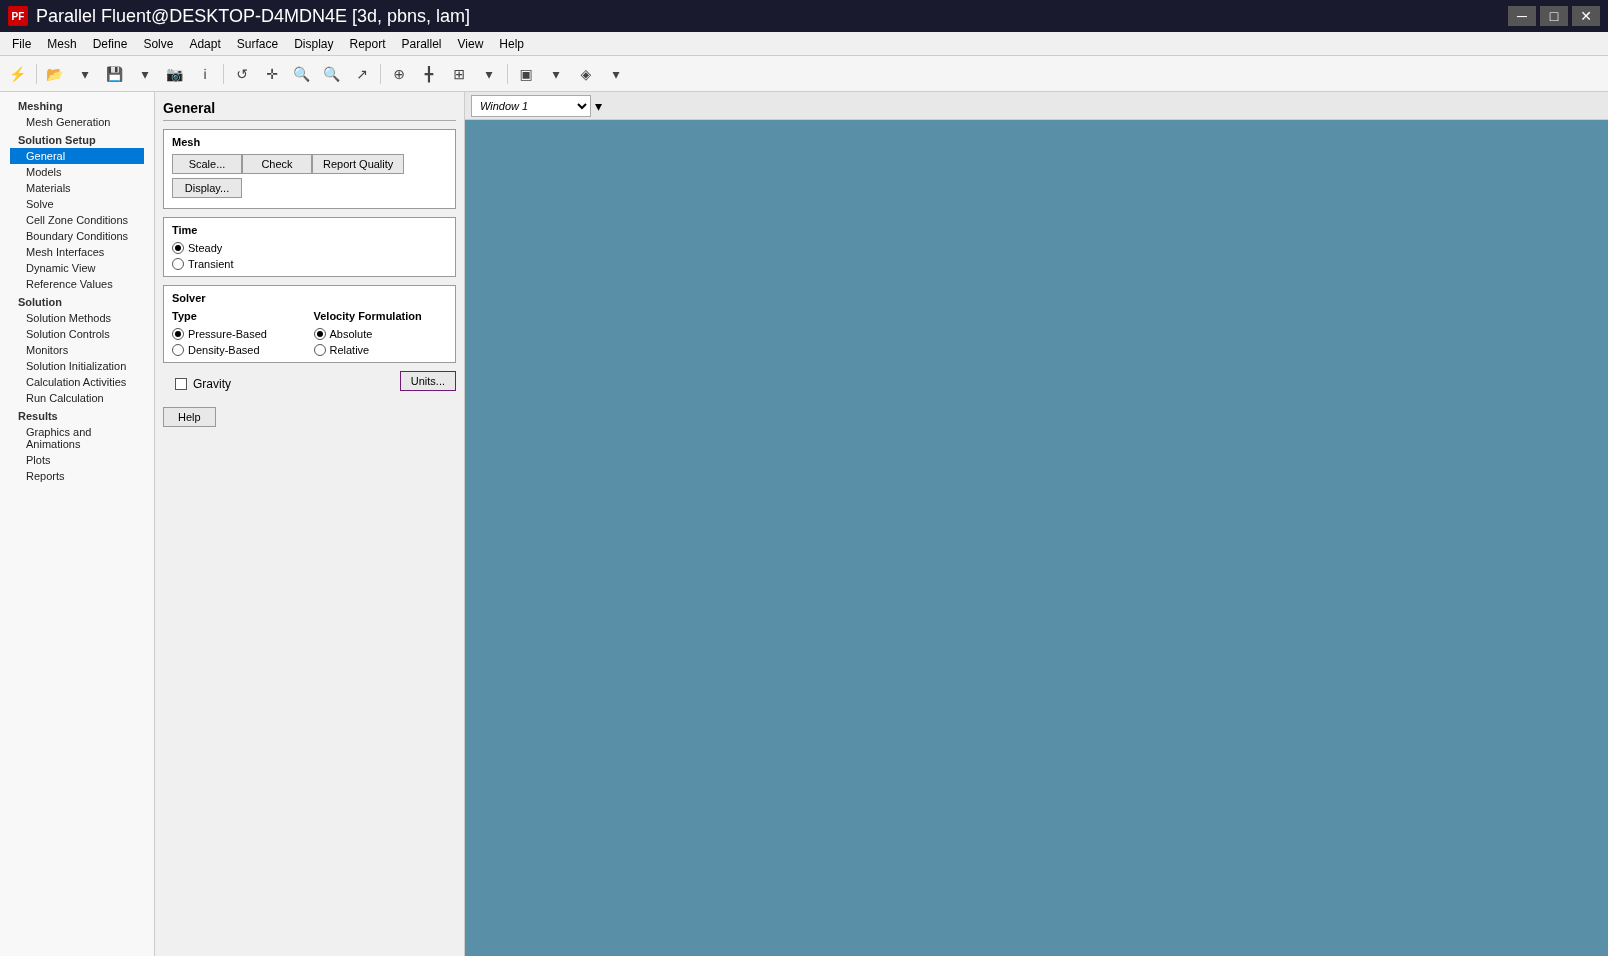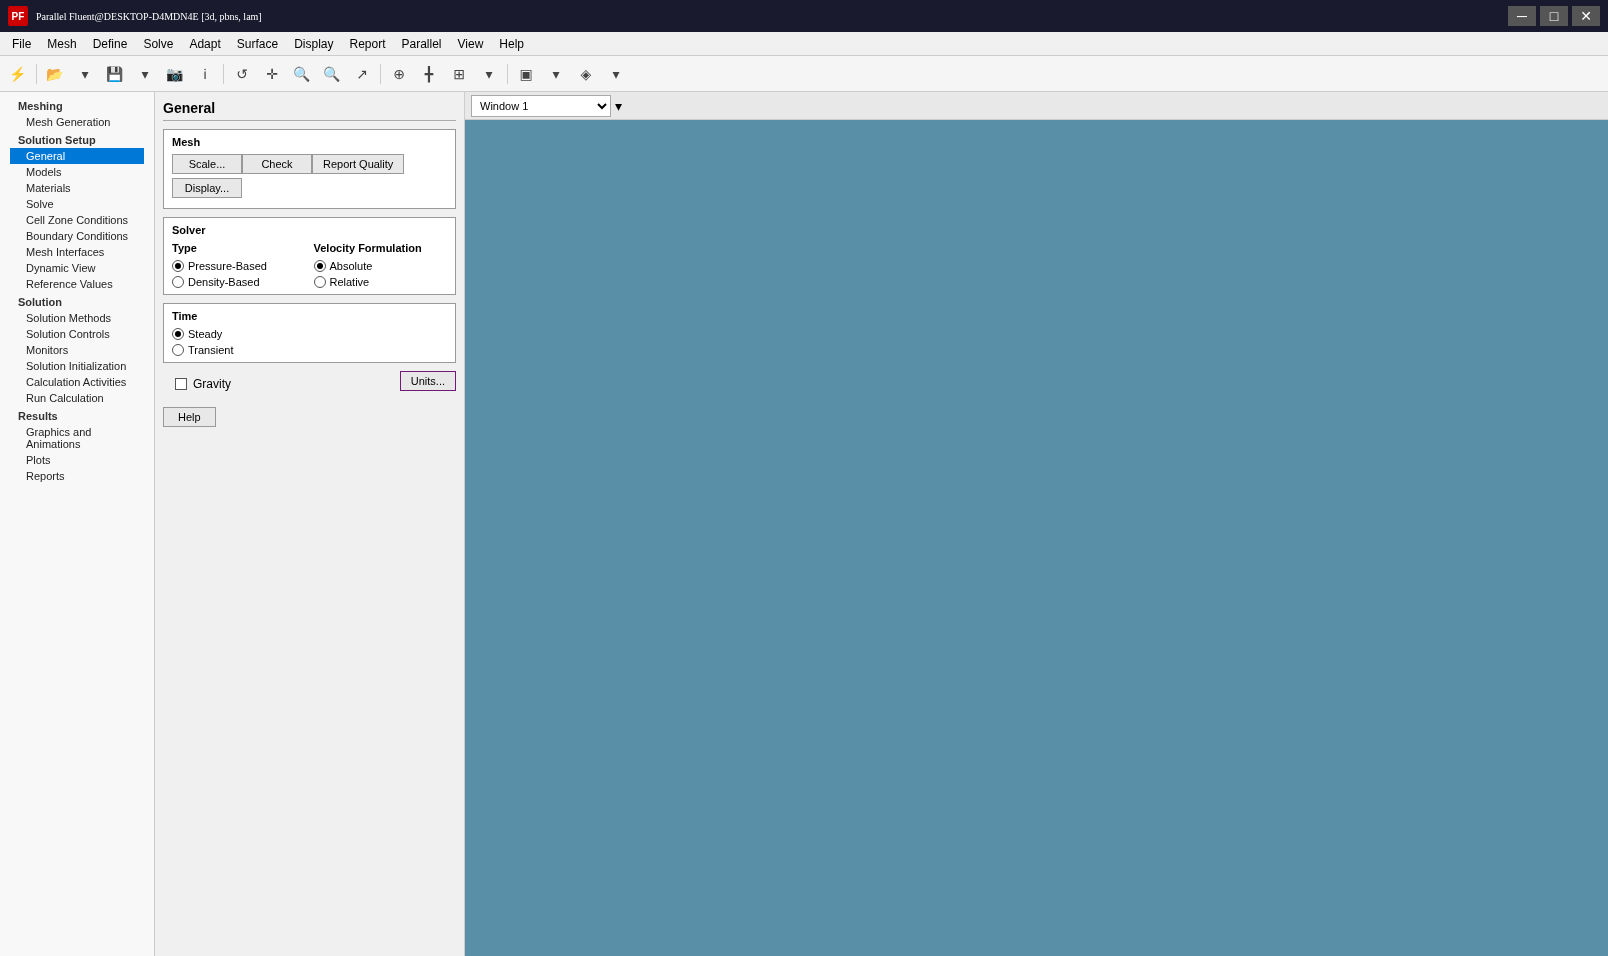--- a/index.html
+++ b/index.html
@@ -10,21 +10,21 @@
       height: 32px;
       background: #1a1a2e;
       display: flex;
       align-items: center;
       justify-content: space-between;
       padding: 0 8px;
       color: white;
     }
     .title-bar-left { display: flex; align-items: center; gap: 8px; justify-content: space-between; }
     .title-icon { width: 20px; height: 20px; background: #c00; border-radius: 2px; display: flex; align-items: center; justify-content: center; color: white; font-size: 10px; font-weight: bold; }
-    .title-text { font-size: 10px; color: white; font-family: Liberation Serif, serif; }
+    .title-text { font-size: 18px; color: white; }
     .title-controls { display: flex; gap: 4px; }
     .title-btn { width: 28px; height: 20px; background: #555; border: none; color: white; cursor: pointer; font-size: 14px; display: flex; align-items: center; justify-content: center; }
 
     
     .menu-bar {
       height: 24px;
       background: #f0f0f0;
       border-bottom: 1px solid #ccc;
       display: flex;
       align-items: center;
@@ -171,21 +171,22 @@
       display: flex;
       align-items: center;
       padding: 0 6px;
     }
     .window-select {
       height: 22px;
       background: white;
       border: 1px solid #aaa;
       font-size: 11px;
       padding: 0 4px;
-      width: 140px;
+      width: 120px;
+      font-style: italic;
     }
 
     .viz-viewport {
       flex: 1;
       background: linear-gradient(180deg, #6a9fba 0%, #4a7f9a 40%, #3a6f8a 100%);
       position: relative;
       overflow: hidden;
     }
 
     .viz-inner {
@@ -284,20 +285,35 @@
     
     <div class="group-box">
       <div class="group-label">Mesh</div>
       <div class="btn-row">
         <button class="panel-btn">Scale...</button>
         <button class="panel-btn">Check</button>
         <button class="panel-btn">Report Quality</button>
       </div>
       <div class="btn-row">
         <button class="panel-btn">Display...</button>
+      </div>
+    </div>
+
+    
+    <div class="group-box">
+      <div class="group-label">Time</div>
+      <div class="radio-group">
+        <label class="radio-item">
+          <div class="radio-circle checked"></div>
+          <span>Steady</span>
+        </label>
+        <label class="radio-item">
+          <div class="radio-circle"></div>
+          <span>Transient</span>
+        </label>
       </div>
     </div>
 
     
     <div class="group-box">
       <div class="group-label">Solver</div>
       <div class="solver-grid">
         <div class="radio-group">
           <div class="radio-group-label">Type</div>
           <label class="radio-item">
@@ -317,35 +333,20 @@
           </label>
           <label class="radio-item">
             <div class="radio-circle"></div>
             <span>Relative</span>
           </label>
         </div>
       </div>
     </div>
 
     
-    <div class="group-box">
-      <div class="group-label">Time</div>
-      <div class="radio-group">
-        <label class="radio-item">
-          <div class="radio-circle checked"></div>
-          <span>Steady</span>
-        </label>
-        <label class="radio-item">
-          <div class="radio-circle"></div>
-          <span>Transient</span>
-        </label>
-      </div>
-    </div>
-
-    
     <div style="display:flex; align-items:center; justify-content:space-between; margin-bottom:8px;padding-left:12px;">
       <div class="checkbox-row">
         <div class="checkbox-box"></div>
         <span>Gravity</span>
       </div>
       <button class="units-btn">Units...</button>
     </div>
 
     <button class="help-btn">Help</button>
   </div>

